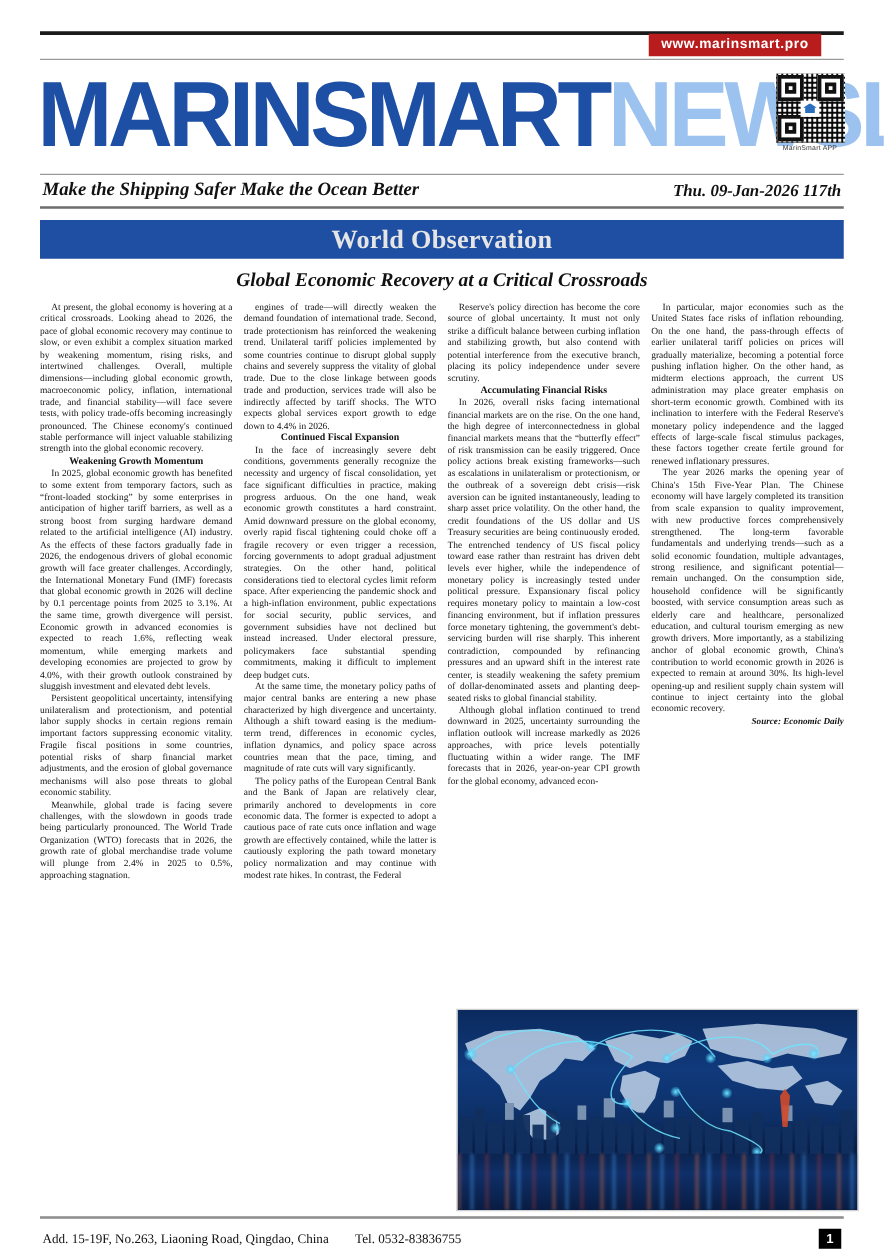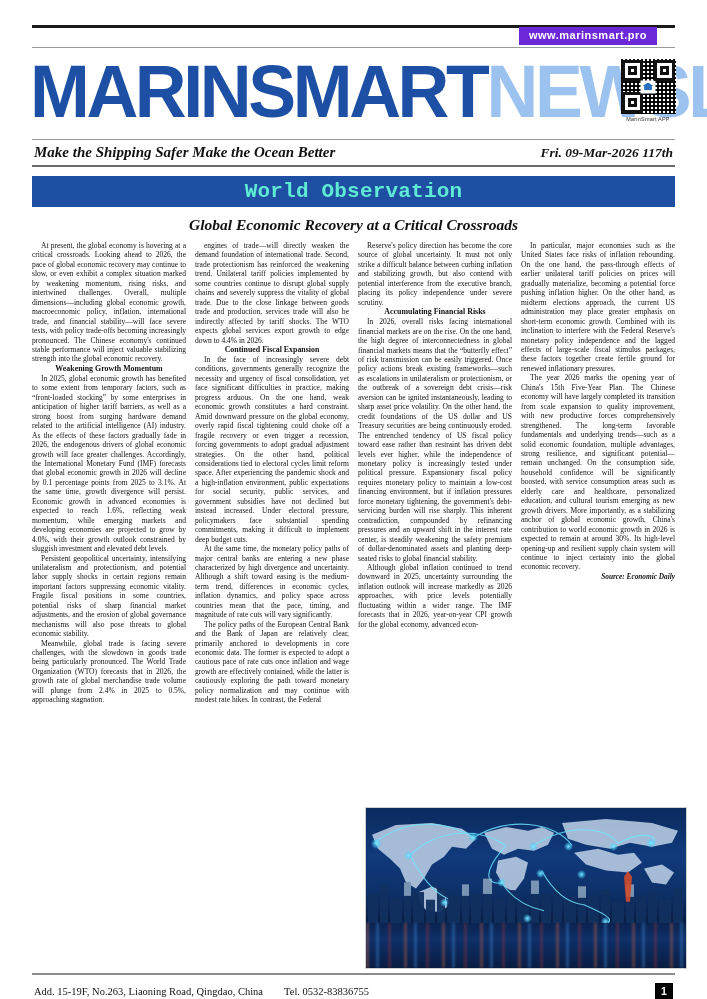--- a/index.html
+++ b/index.html
@@ -38,21 +38,21 @@
   .topbar .rule-thin {
     position: absolute;
     left: 10px; right: 10px; top: 22px;
     height: 1px;
     background: #9a9a9a;
   }
   .url-box {
     position: absolute;
     right: 28px;
     top: 2px;
-    background: #6d28d9;
+    background: #b91c1c;
     color: #ffffff;
     font-family: "Liberation Sans", sans-serif;
     font-size: 11px;
     font-weight: 700;
     letter-spacing: 0.5px;
     padding: 3px 10px 4px 10px;
     line-height: 1;
   }
 
   
@@ -173,24 +173,24 @@
   
   .section-banner {
     margin: 9px 10px 0 10px;
     background: #1f4fa3;
     height: 31px;
     display: flex;
     align-items: center;
     justify-content: center;
   }
   .section-banner span {
-    font-family: Liberation Mono, monospace;
+    font-family: Liberation Serif, serif;
     font-weight: 700;
     font-size: 21px;
-    color: #5eead4;
+    color: #e5e5e5;
     letter-spacing: 0.2px;
   }
 
   
   .headline {
     text-align: center;
     font-family: "Liberation Serif", serif;
     font-style: italic;
     font-weight: 700;
     font-size: 15.5px;
@@ -351,21 +351,21 @@
             <span></span>
           </span>
       </div>
       <div class="qr-caption">MarinSmart APP</div>
     </div>
   </div>
 
   <div class="slogan-bar">
     <div class="rule-top"></div>
     <div class="slogan">Make the Shipping Safer  Make the Ocean Better</div>
-    <div class="issue">Fri. 09-Mar-2026  117th</div>
+    <div class="issue">Thu. 09-Jan-2026  117th</div>
     <div class="rule-bot"></div>
   </div>
 
   <div class="section-banner">
     <span>World Observation</span>
   </div>
 
   <div class="headline">Global Economic Recovery at a Critical Crossroads</div>
 
   <div class="cols">

